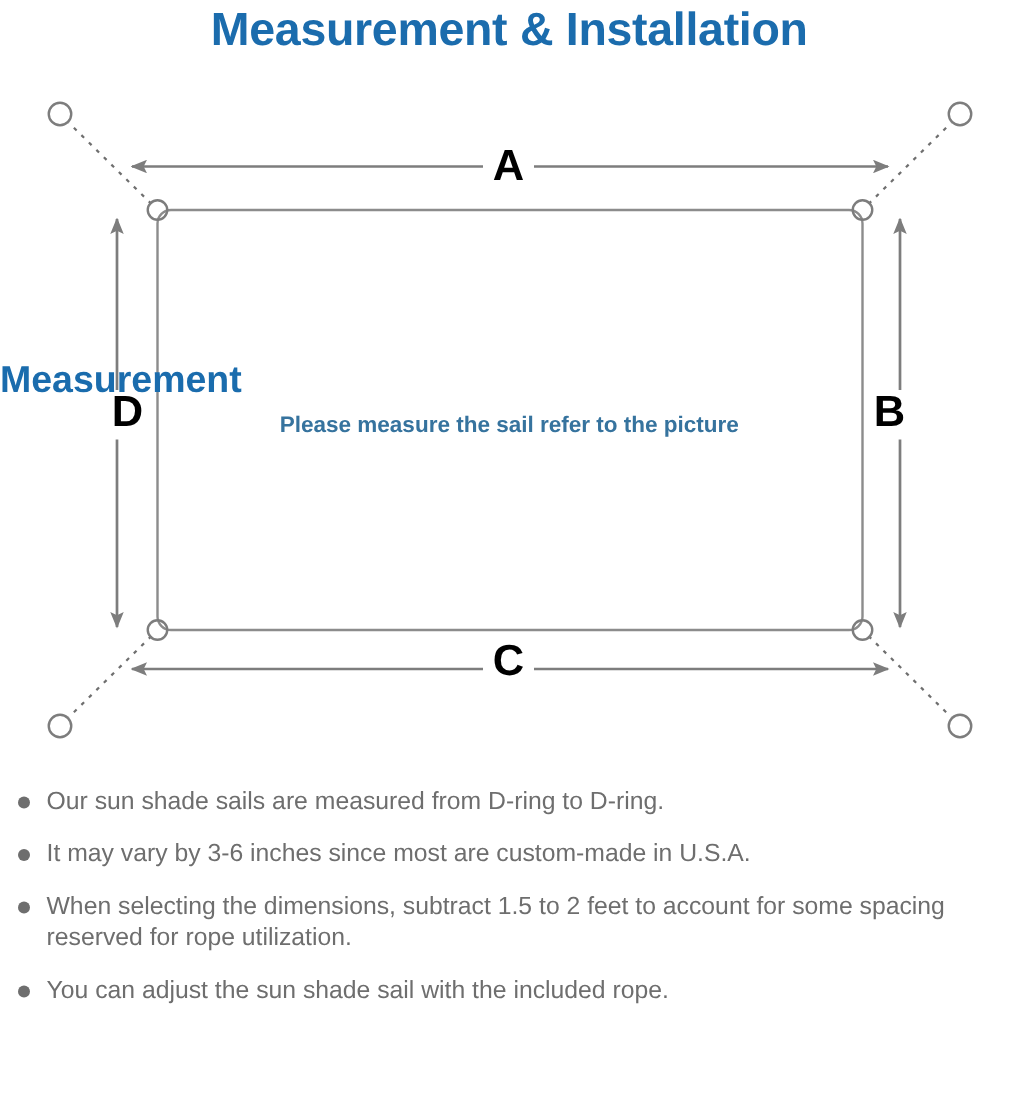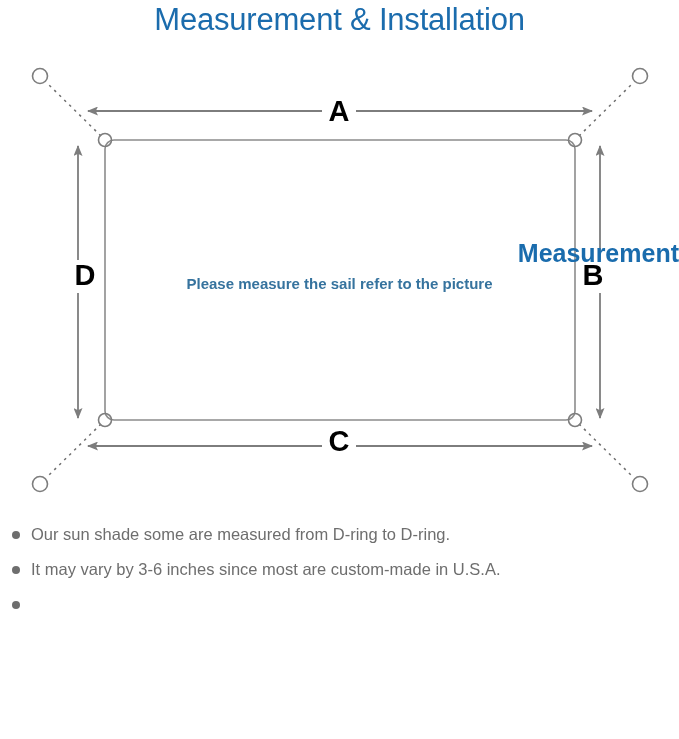--- a/index.html
+++ b/index.html
@@ -17,21 +17,21 @@
   }
 
   
   .page-title {
     position: absolute;
     left: 0;
     top: 2px;
     width: 679px;
     text-align: center;
     font-size: 31px;
-    font-weight: normal;
+    font-weight: bold;
     color: #1b6cad;
     letter-spacing: -0.2px;
     line-height: 36px;
   }
 
   
   .diagram {
     position: absolute;
     left: 0;
     top: 48px;
@@ -55,21 +55,21 @@
   #label-a { left: 322px; top: 48px;  width: 34px; }
   #label-c { left: 322px; top: 378px; width: 34px; }
   #label-b { left: 578px; top: 212px; width: 30px; }
   #label-d { left: 70px;  top: 212px; width: 30px; }
 
   .center-title {
     position: absolute;
     left: 0;
     top: 190px;
     width: 679px;
-    text-align: right;
+    text-align: left;
     font-size: 25px;
     font-weight: bold;
     color: #1a6cad;
     line-height: 30px;
   }
   .center-sub {
     position: absolute;
     left: 0;
     top: 226px;
     width: 679px;
@@ -159,22 +159,27 @@
   <div class="dim-label" id="label-c">C</div>
   <div class="dim-label" id="label-d">D</div>
 
   <div class="center-title">Measurement</div>
   <div class="center-sub">Please measure the sail refer to the picture</div>
 </div>
 
 <div class="notes">
   <div class="note-item">
     <span class="note-bullet"></span>
-    <span>Our sun shade some are measured from D-ring to D-ring.</span>
+    <span>Our sun shade sails are measured from D-ring to D-ring.</span>
   </div>
   <div class="note-item">
     <span class="note-bullet"></span>
     <span>It may vary by 3-6 inches since most are custom-made in U.S.A.</span>
   </div>
   <div class="note-item">
     <span class="note-bullet"></span>
+    <span>When selecting the dimensions, subtract 1.5 to 2 feet to account for some spacing reserved for rope utilization.</span>
+  </div>
+  <div class="note-item">
+    <span class="note-bullet"></span>
+    <span>You can adjust the sun shade sail with the included rope.</span>
   </div>
 </div>
 
 </body></html>

